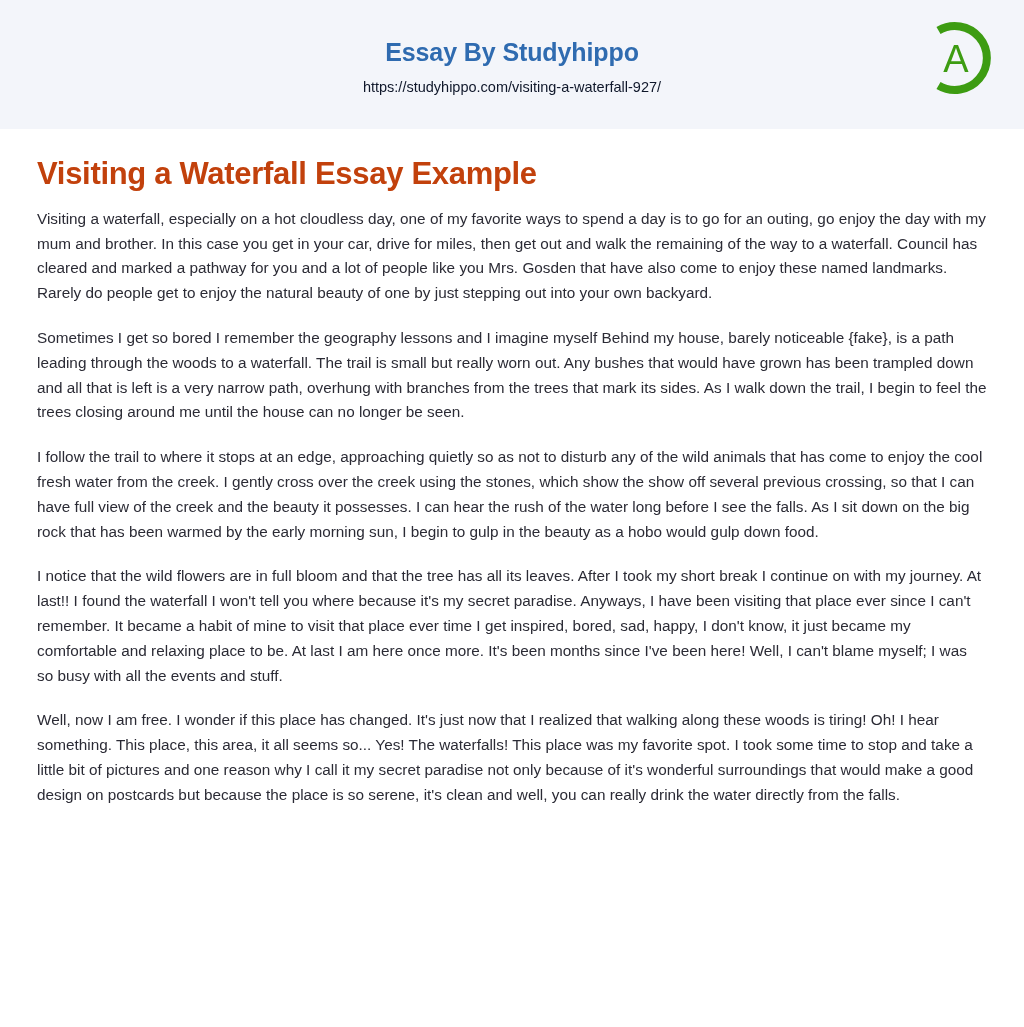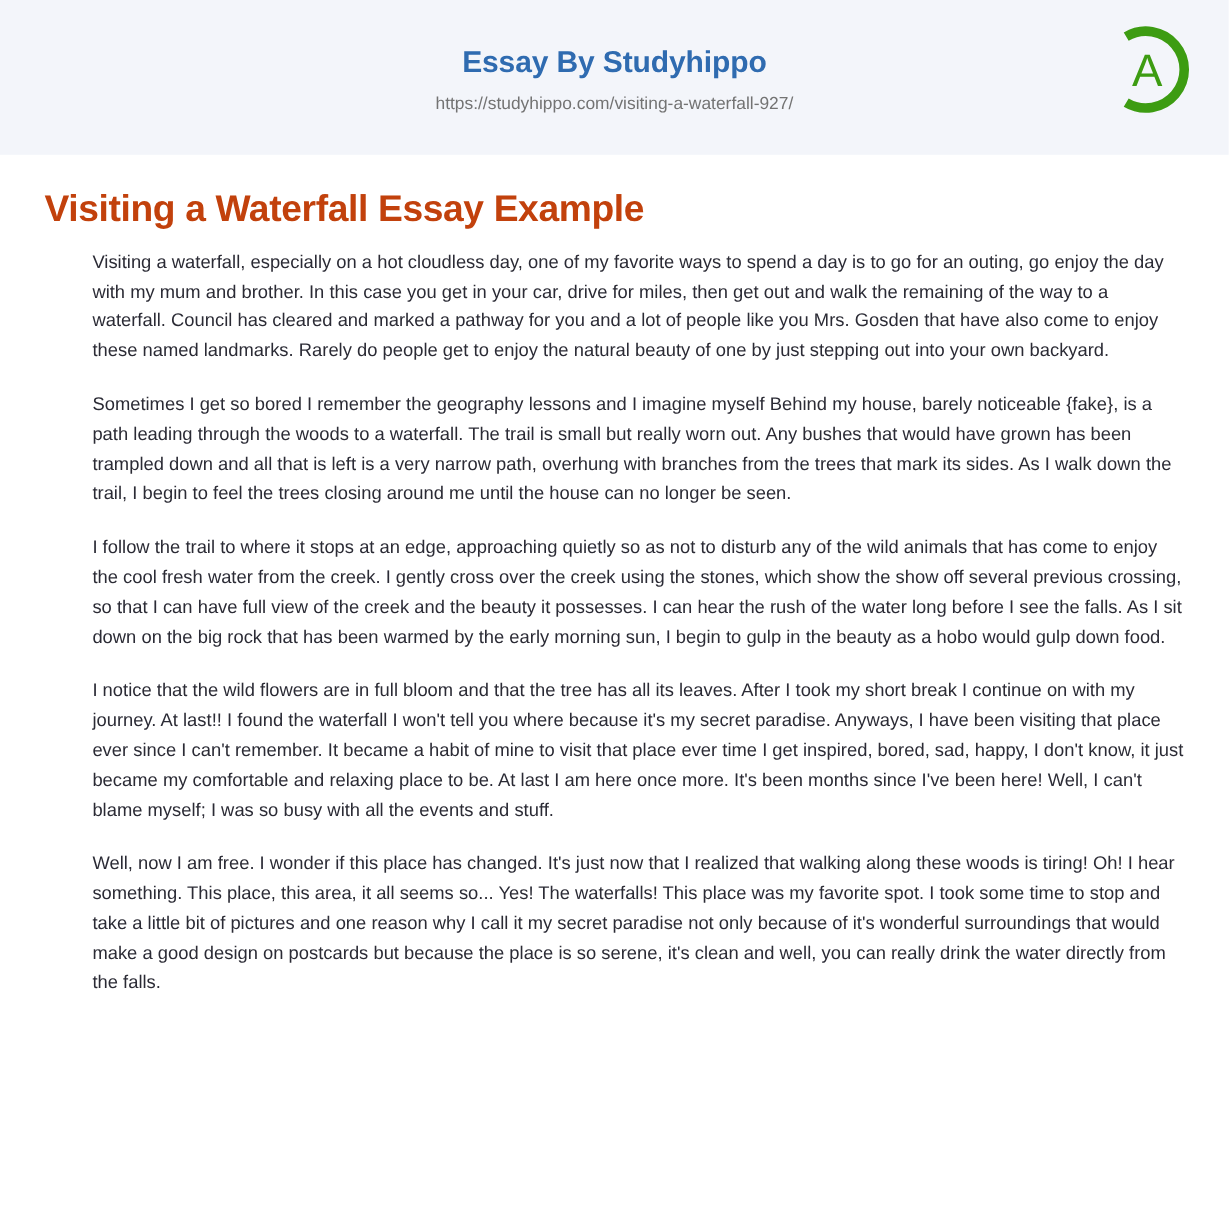--- a/index.html
+++ b/index.html
@@ -36,21 +36,21 @@
     font-weight: bold;
     line-height: 1.2;
     color: #2f6bb0;
     letter-spacing: -0.1px;
   }
   .brand-url {
     margin: 0;
     padding-top: 12px;
     font-size: 14.5px;
     font-weight: normal;
-    color: #737373;
+    color: #0f172a;
     line-height: 1.2;
     text-decoration: none;
     display: inline-block;
   }
   .logo-wrap {
     position: absolute;
     top: 18px;
     right: 28px;
     width: 80px;
     height: 80px;
@@ -65,21 +65,20 @@
     margin: 0;
     padding-top: 26px;
     font-size: 31px;
     font-weight: bold;
     color: #c2410c;
     line-height: 1.25;
     letter-spacing: -0.3px;
   }
   .article-body {
     padding-top: 13px;
-    margin-left: 40px;
   }
   .article-body p {
     margin: 0 0 20px 0;
     font-size: 15.3px;
     line-height: 24.8px;
     color: #2b2b35;
     text-align: left;
     letter-spacing: 0.01px;
   }
   .article-body p:last-child {

